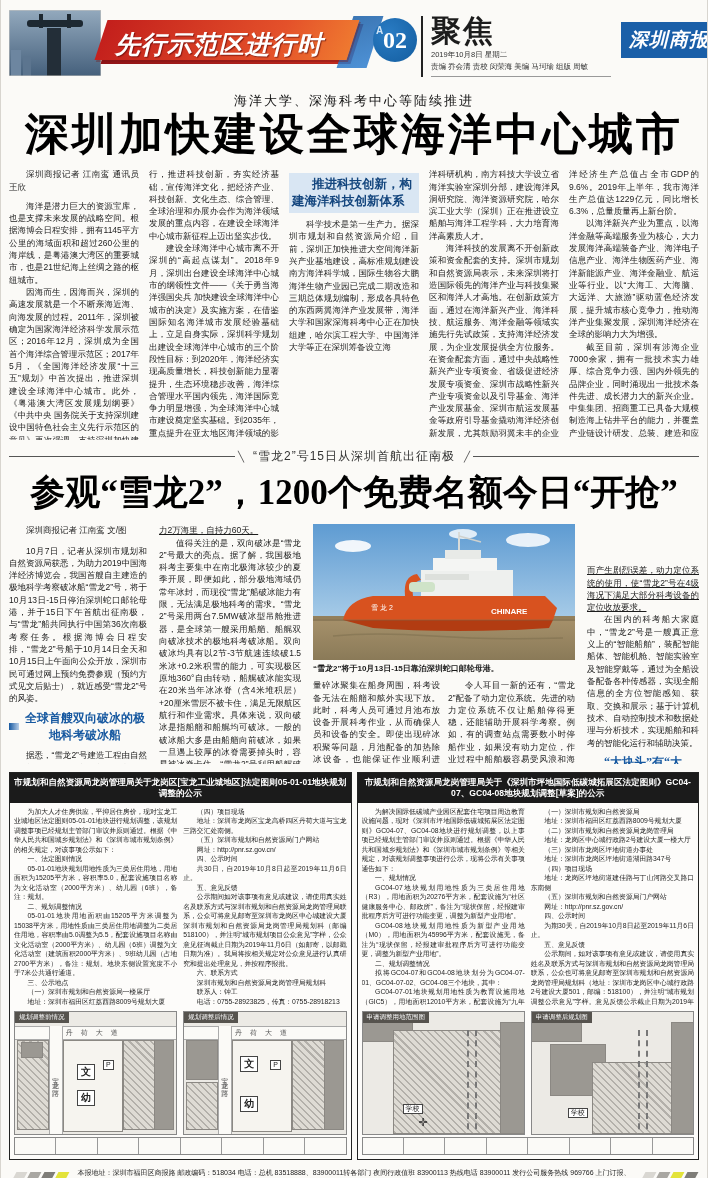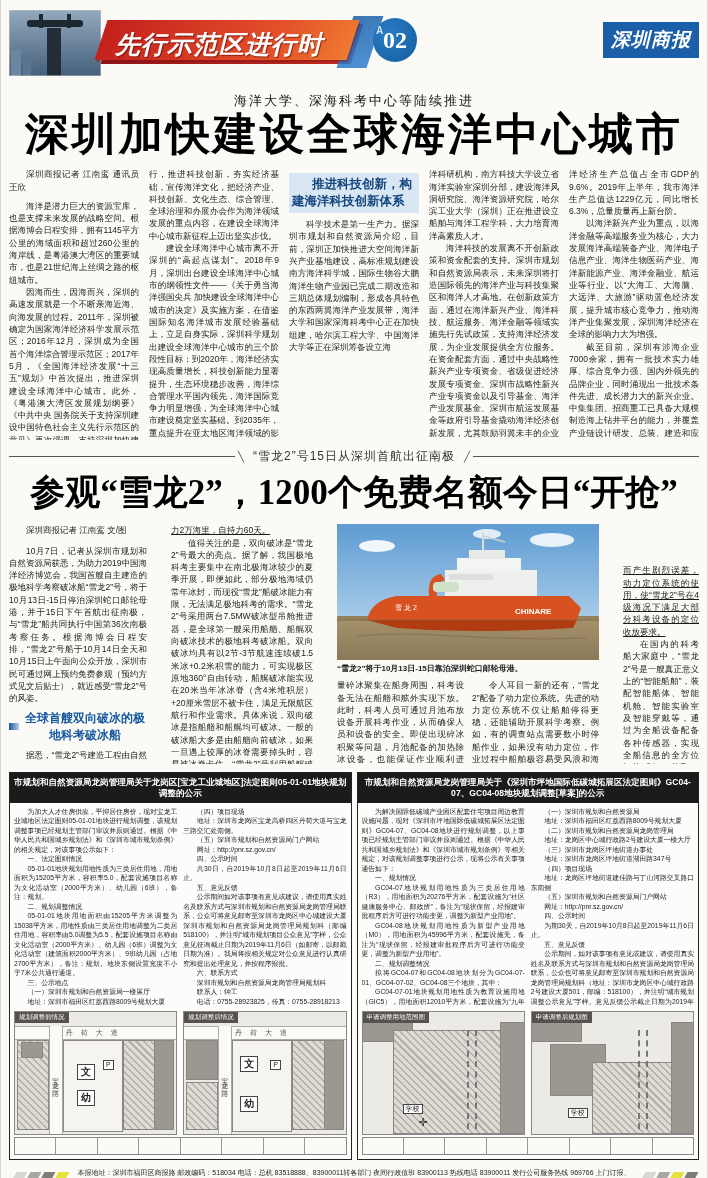--- a/index.html
+++ b/index.html
@@ -31,21 +31,21 @@
   .col p{margin:0;text-indent:2em;}
   .col p.cont{text-indent:0;}
   .col p.byline{margin-bottom:7px;}
   .a1-subhead{background:#d9e6f3;color:#14467e;font-weight:bold;font-size:12.5px;line-height:1.35;padding:3px 3px;margin:5px 0;text-indent:1.6em;font-family:"Liberation Serif",serif;text-align:left;}
   
   .a2-kickerline{display:flex;align-items:center;margin-top:8px;color:#333;}
   .a2-kickerline .rule{flex:1;border-top:1px solid #555;}
   .a2-kickerline .slash{font-size:10px;color:#555;padding:0 3px;}
   .a2-kicker{font-size:12px;letter-spacing:1px;padding:0 6px;white-space:nowrap;}
   .a2-title{text-align:center;font-family:"Liberation Serif",serif;font-weight:900;font-size:35px;letter-spacing:0px;margin:4px 0 8px 0;color:#000;}
-  .a2-body{display:flex;gap:24px;height:240px;overflow:hidden;}
+  .a2-body{display:flex;gap:12px;height:240px;overflow:hidden;}
   .a2col{font-size:8.5px;line-height:1.45;text-align:justify;overflow:hidden;}
   .a2col p{margin:0;text-indent:2em;}
   .a2col p.cont{text-indent:0;text-decoration:underline;}
   .a2col p.byline{margin-bottom:8px;}
   .c1{width:138px;flex:none;}
   .c2{width:142px;flex:none;}
   .cmid{width:262px;flex:none;}
   .c4{flex:1;margin-top:40px;}
   .a2-subhead{display:flex;align-items:center;gap:4px;color:#1658a0;font-weight:bold;font-size:12px;font-family:"Liberation Serif",serif;margin:5px 0;text-align:center;}
   .a2-subhead .bar{height:7px;flex:1;min-width:10px;background:linear-gradient(90deg,#1658a0,#b9cfe8);}
@@ -113,20 +113,26 @@
     <div class="banner">
       <div class="layer1"></div>
       <div class="layer3"></div>
       <div class="layer2"></div>
       <div class="banner-text">先行示范区进行时</div>
     </div>
     <div class="badge">
       <span class="letter">A</span>
       <div class="num">02</div>
     </div>
+    <div class="section-block">
+      <div class="section-title">聚焦</div>
+      <div class="dateline">2019年10月8日 星期二</div>
+      <div class="credits">责编 乔会清  责校 闵荣海  美编 马珂瑜  组版 周敏</div>
+      <hr class="section-rule">
+    </div>
     <div class="paper-logo">
       <span class="logo-main">深圳商报</span>
 
     </div>
   </div>
 
   <div class="a1-kicker">海洋大学、深海科考中心等陆续推进</div>
   <div class="a1-title">深圳加快建设全球海洋中心城市</div>
   <div class="a1-body">
     <div class="col">

